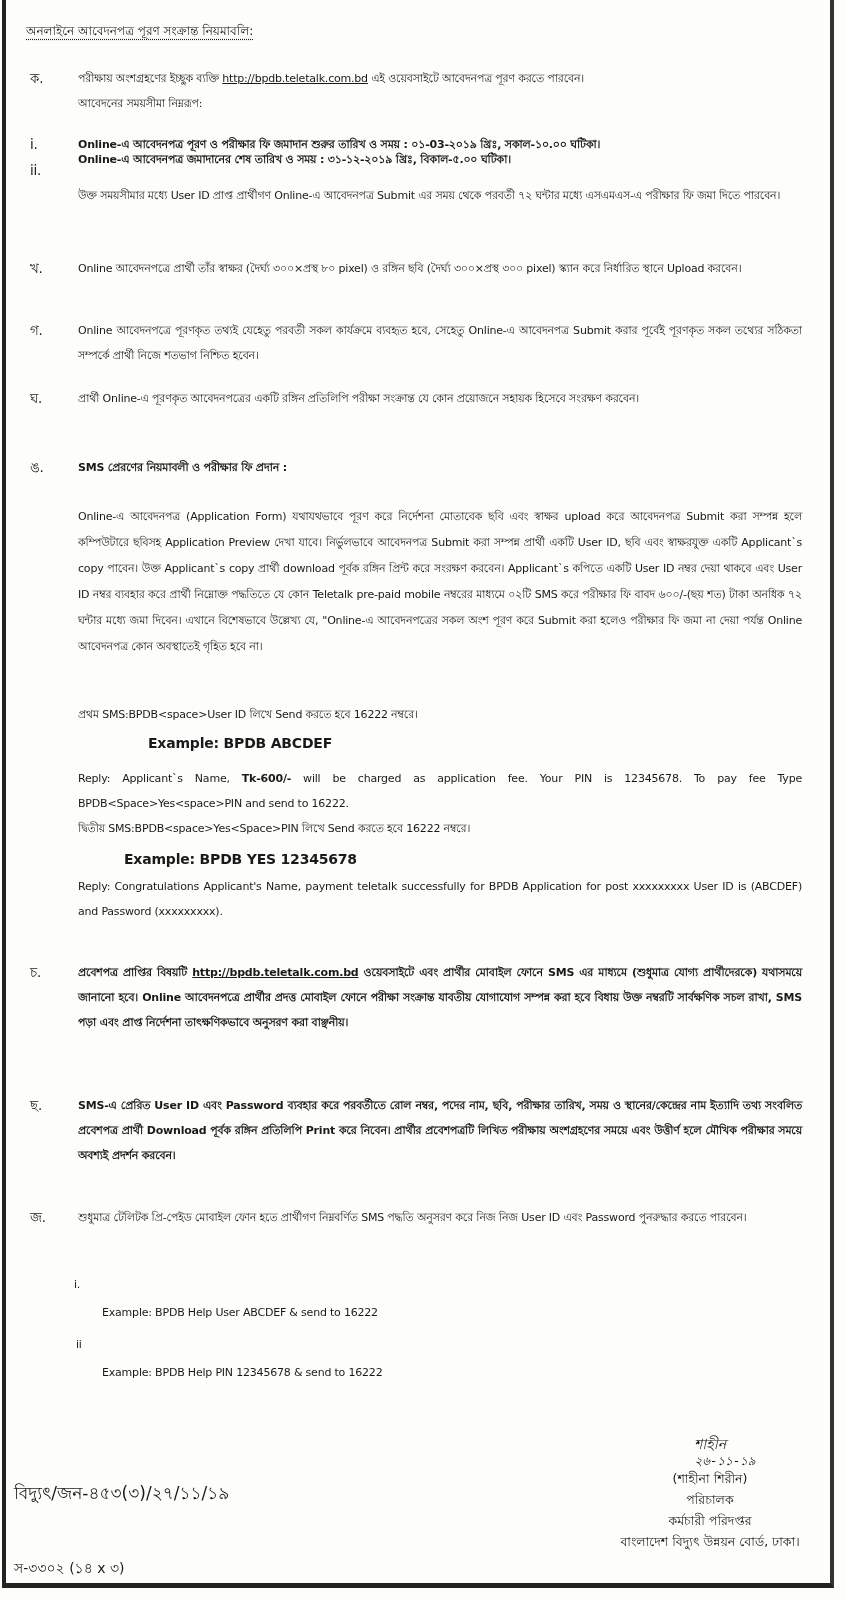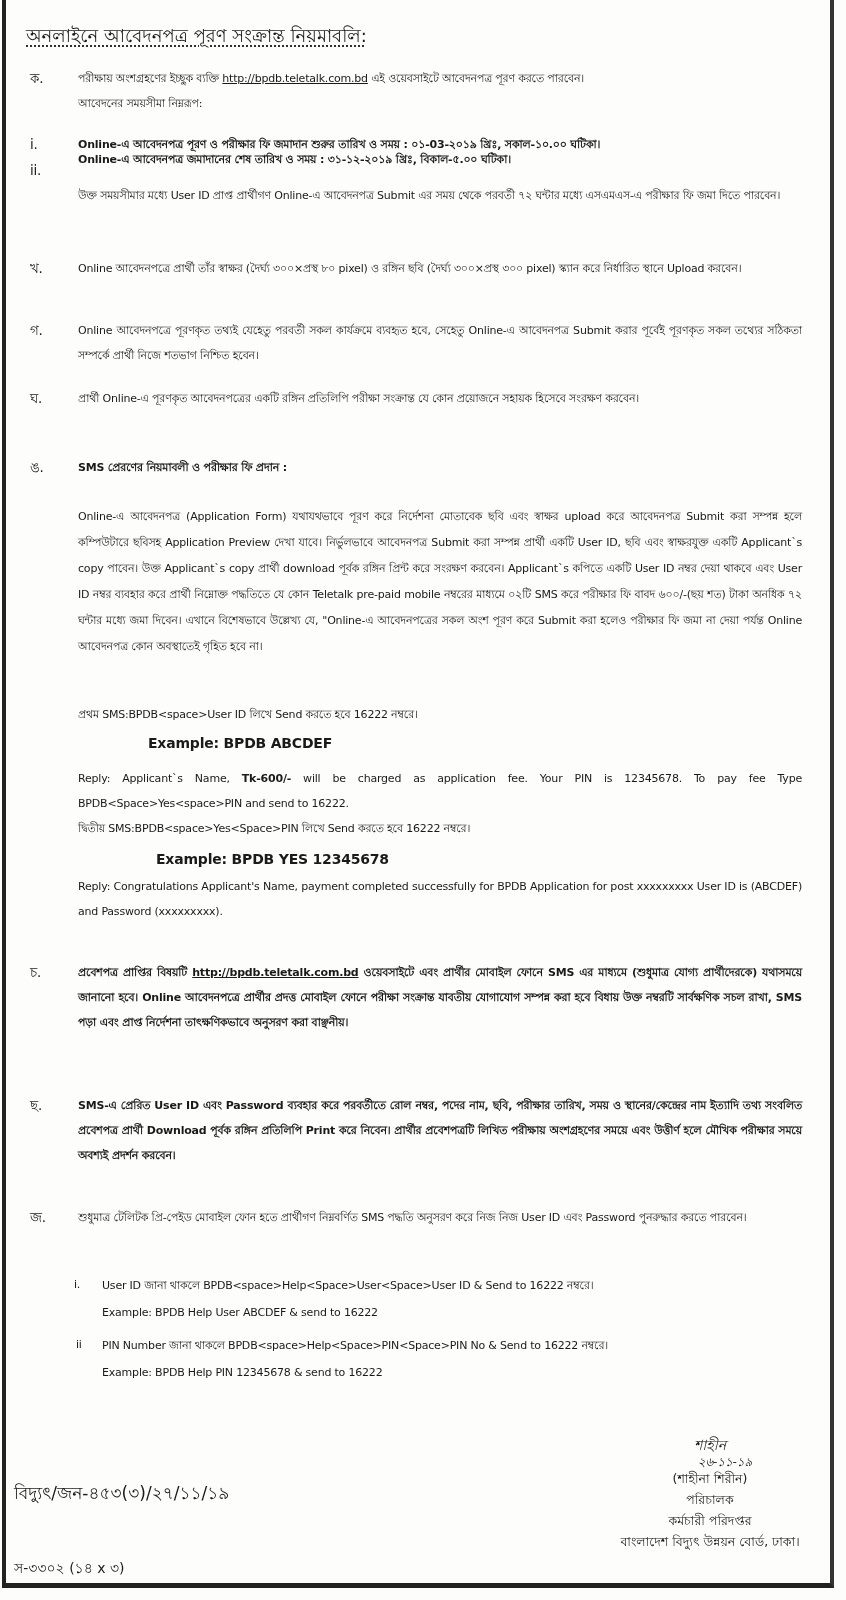--- a/index.html
+++ b/index.html
@@ -2,28 +2,28 @@
 <html><head>
 <meta charset="utf-8">
 <style>
   html, body { margin:0; padding:0; }
   body { width:846px; height:1600px; background:#fdfdfb; position:relative; overflow:hidden;
          font-family:"DejaVu Sans", sans-serif; color:#1a1a1a; }
   .frame { position:absolute; left:2px; top:-4px; width:832px; height:1592px;
            border-left:4px solid #222; border-right:4px solid #333; border-bottom:5px solid #222; box-sizing:border-box; }
   .abs { position:absolute; }
   .txt { font-size:11px; line-height:25px; letter-spacing:-0.2px; }
-  .title { left:26px; top:22px; font-size:18px; text-decoration:underline dotted; text-underline-offset:4px; }
+  .title { left:26px; top:22px; font-size:12px; text-decoration:underline dotted; text-underline-offset:4px; }
   .lbl { left:30px; font-size:13.4px; }
   .body { left:78px; width:724px; text-align:justify; }
   .bold { font-weight:bold; }
   .link { text-decoration:underline; }
   .ex { font-weight:bold; font-size:14px; }
   .sig { text-align:center; font-size:12.5px; line-height:21px; }
-  .scribble { font-family:Liberation Serif, serif; font-style:italic; font-size:14px; }
+  .scribble { font-family:Liberation Mono, monospace; font-style:italic; font-size:14px; }
 </style>
 </head>
 <body>
 
 <div class="frame"></div>
 
 <div class="abs title">অনলাইনে আবেদনপত্র পূরণ সংক্রান্ত নিয়মাবলি:</div>
 
 <div class="abs lbl txt" style="top:66px">ক.</div>
 <div class="abs body txt" style="top:66px">
@@ -47,42 +47,42 @@
 
 <div class="abs lbl txt" style="top:455px">ঙ.</div>
 <div class="abs body txt bold" style="top:455px">SMS প্রেরণের নিয়মাবলী ও পরীক্ষার ফি প্রদান :</div>
 <div class="abs body txt" style="top:504px; line-height:26px">Online-এ আবেদনপত্র (Application Form) যথাযথভাবে পূরণ করে নির্দেশনা মোতাবেক ছবি এবং স্বাক্ষর upload করে আবেদনপত্র Submit করা সম্পন্ন হলে কম্পিউটারে ছবিসহ Application Preview দেখা যাবে। নির্ভুলভাবে আবেদনপত্র Submit করা সম্পন্ন প্রার্থী একটি User ID, ছবি এবং স্বাক্ষরযুক্ত একটি Applicant`s copy পাবেন। উক্ত Applicant`s copy প্রার্থী download পূর্বক রঙ্গিন প্রিন্ট করে সংরক্ষণ করবেন। Applicant`s কপিতে একটি User ID নম্বর দেয়া থাকবে এবং User ID নম্বর ব্যবহার করে প্রার্থী নিম্নোক্ত পদ্ধতিতে যে কোন Teletalk pre-paid mobile নম্বরের মাধ্যমে ০২টি SMS করে পরীক্ষার ফি বাবদ ৬০০/-(ছয় শত) টাকা অনধিক ৭২ ঘন্টার মধ্যে জমা দিবেন। এখানে বিশেষভাবে উল্লেখ্য যে, "Online-এ আবেদনপত্রের সকল অংশ পূরণ করে Submit করা হলেও পরীক্ষার ফি জমা না দেয়া পর্যন্ত Online আবেদনপত্র কোন অবস্থাতেই গৃহিত হবে না।</div>
 <div class="abs body txt" style="top:702px">প্রথম SMS:BPDB&lt;space&gt;User ID লিখে Send করতে হবে 16222 নম্বরে।</div>
 <div class="abs ex txt" style="top:731px; left:148px">Example: BPDB ABCDEF</div>
 <div class="abs body txt" style="top:766px">
   <span>Reply: Applicant`s Name, </span><span class="bold">Tk-600/-</span><span> will be charged as application fee. Your PIN is 12345678. To pay fee Type BPDB&lt;Space&gt;Yes&lt;space&gt;PIN and send to 16222.</span>
 </div>
 <div class="abs body txt" style="top:816px">দ্বিতীয় SMS:BPDB&lt;space&gt;Yes&lt;Space&gt;PIN লিখে Send করতে হবে 16222 নম্বরে।</div>
-<div class="abs ex txt" style="top:847px; left:156px">Example: BPDB YES 12345678</div>
-<div class="abs body txt" style="top:874px">Reply: Congratulations Applicant's Name, payment completed successfully for BPDB Application for post xxxxxxxxx User ID is (ABCDEF) and Password (xxxxxxxxx).</div>
+<div class="abs ex txt" style="top:847px; left:124px">Example: BPDB YES 12345678</div>
+<div class="abs body txt" style="top:874px">Reply: Congratulations Applicant's Name, payment teletalk successfully for BPDB Application for post xxxxxxxxx User ID is (ABCDEF) and Password (xxxxxxxxx).</div>
 
 <div class="abs lbl txt" style="top:960px">চ.</div>
 <div class="abs body txt bold" style="top:960px">
   <span>প্রবেশপত্র প্রাপ্তির বিষয়টি </span><span class="link">http://bpdb.teletalk.com.bd</span><span> ওয়েবসাইটে এবং প্রার্থীর মোবাইল ফোনে SMS এর মাধ্যমে (শুধুমাত্র যোগ্য প্রার্থীদেরকে) যথাসময়ে জানানো হবে। Online আবেদনপত্রে প্রার্থীর প্রদত্ত মোবাইল ফোনে পরীক্ষা সংক্রান্ত যাবতীয় যোগাযোগ সম্পন্ন করা হবে বিধায় উক্ত নম্বরটি সার্বক্ষণিক সচল রাখা, SMS পড়া এবং প্রাপ্ত নির্দেশনা তাৎক্ষণিকভাবে অনুসরণ করা বাঞ্ছনীয়।</span>
 </div>
 
 <div class="abs lbl txt" style="top:1093px">ছ.</div>
 <div class="abs body txt bold" style="top:1093px">SMS-এ প্রেরিত User ID এবং Password ব্যবহার করে পরবর্তীতে রোল নম্বর, পদের নাম, ছবি, পরীক্ষার তারিখ, সময় ও স্থানের/কেন্দ্রের নাম ইত্যাদি তথ্য সংবলিত প্রবেশপত্র প্রার্থী Download পূর্বক রঙ্গিন প্রতিলিপি Print করে নিবেন। প্রার্থীর প্রবেশপত্রটি লিখিত পরীক্ষায় অংশগ্রহণের সময়ে এবং উত্তীর্ণ হলে মৌখিক পরীক্ষার সময়ে অবশ্যই প্রদর্শন করবেন।</div>
 
 <div class="abs lbl txt" style="top:1205px">জ.</div>
 <div class="abs body txt" style="top:1205px">শুধুমাত্র টেলিটক প্রি-পেইড মোবাইল ফোন হতে প্রার্থীগণ নিম্নবর্ণিত SMS পদ্ধতি অনুসরণ করে নিজ নিজ User ID এবং Password পুনরুদ্ধার করতে পারবেন।</div>
 
 <div class="abs txt" style="top:1272px; left:74px">i.</div>
 <div class="abs txt" style="top:1272px; left:102px; width:700px; line-height:27px">
-  <span>User ID জানা থাকলে  BPDB&lt;space&gt;Help&lt;Space&gt;User&lt;Space&gt;User ID &amp; Send to 16222 নম্বরে।</span><br>
+  <br>
   <span>Example: BPDB Help User ABCDEF &amp; send to 16222</span>
 </div>
 <div class="abs txt" style="top:1332px; left:76px">ii</div>
 <div class="abs txt" style="top:1332px; left:102px; width:700px; line-height:27px">
-  <span>PIN Number জানা থাকলে  BPDB&lt;space&gt;Help&lt;Space&gt;PIN&lt;Space&gt;PIN No &amp; Send to 16222 নম্বরে।</span><br>
+  <br>
   <span>Example: BPDB Help PIN 12345678 &amp; send to 16222</span>
 </div>
 
 <div class="abs sig" style="top:1435px; left:600px; width:220px">
   <div class="scribble">শাহীন</div>
   <div class="scribble" style="font-size:12px; line-height:12px; margin-left:30px">২৬-১১-১৯</div>
   <div>(শাহীনা শিরীন)</div>
   <div>পরিচালক</div>
   <div>কর্মচারী পরিদপ্তর</div>
   <div>বাংলাদেশ বিদ্যুৎ উন্নয়ন বোর্ড, ঢাকা।</div>

